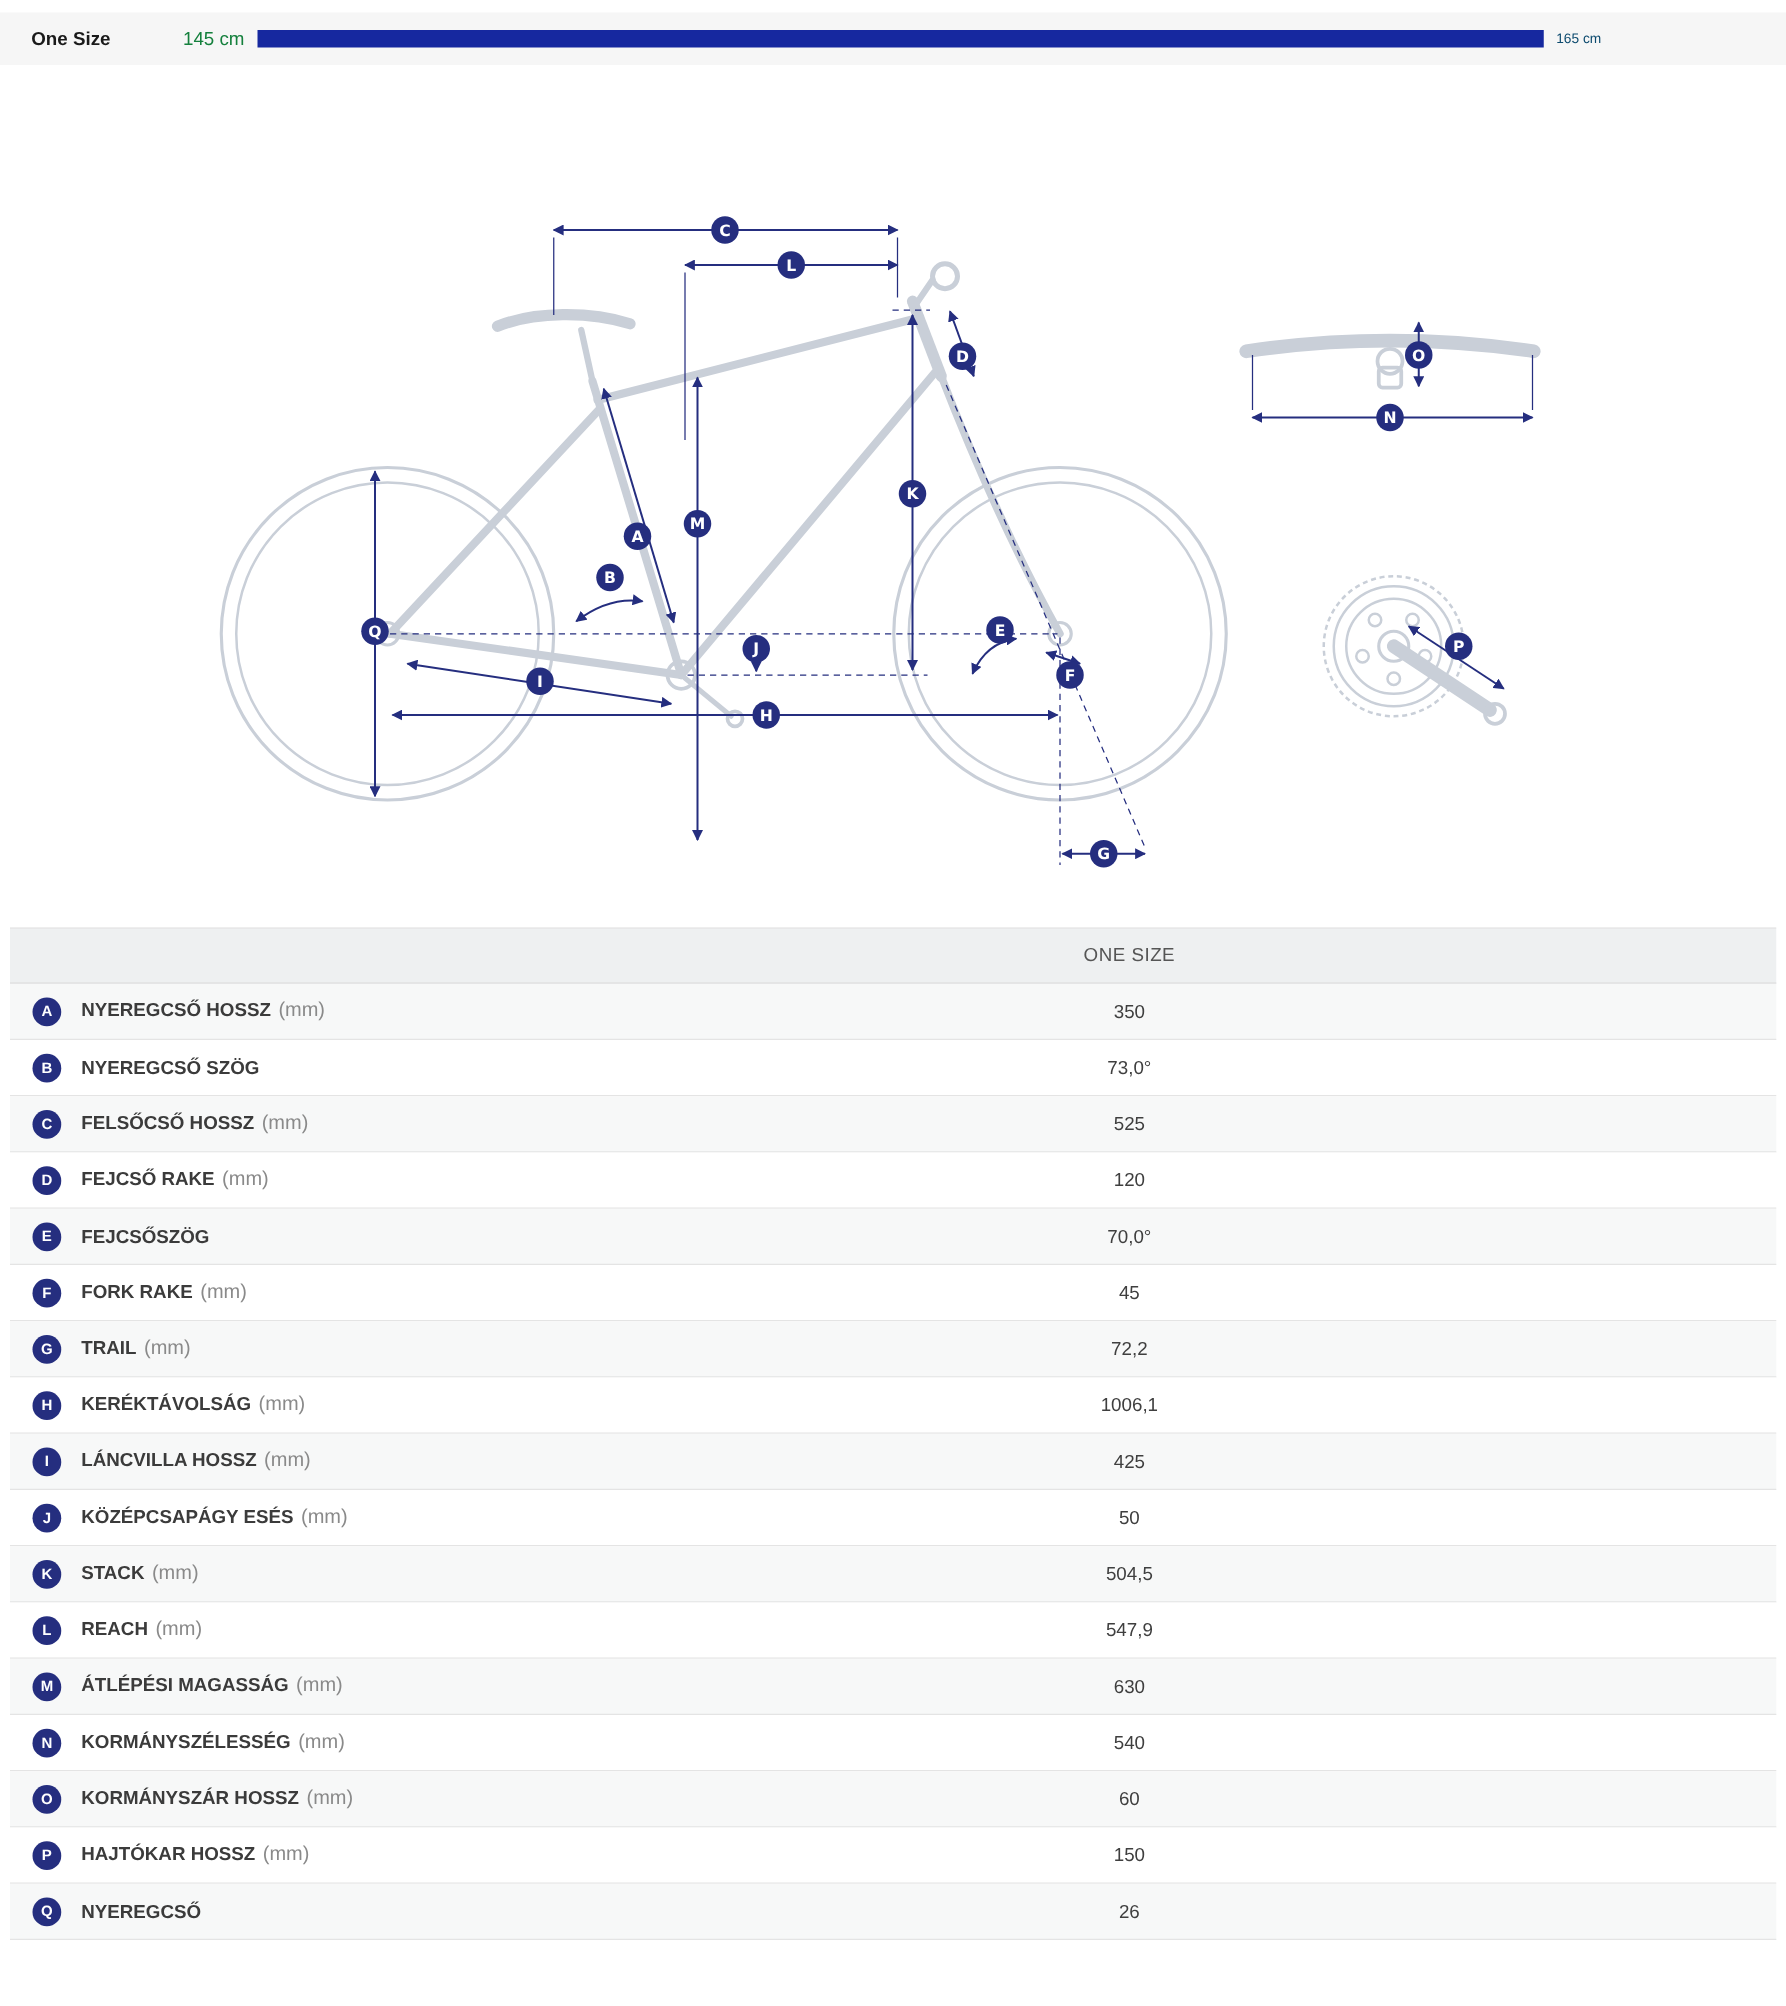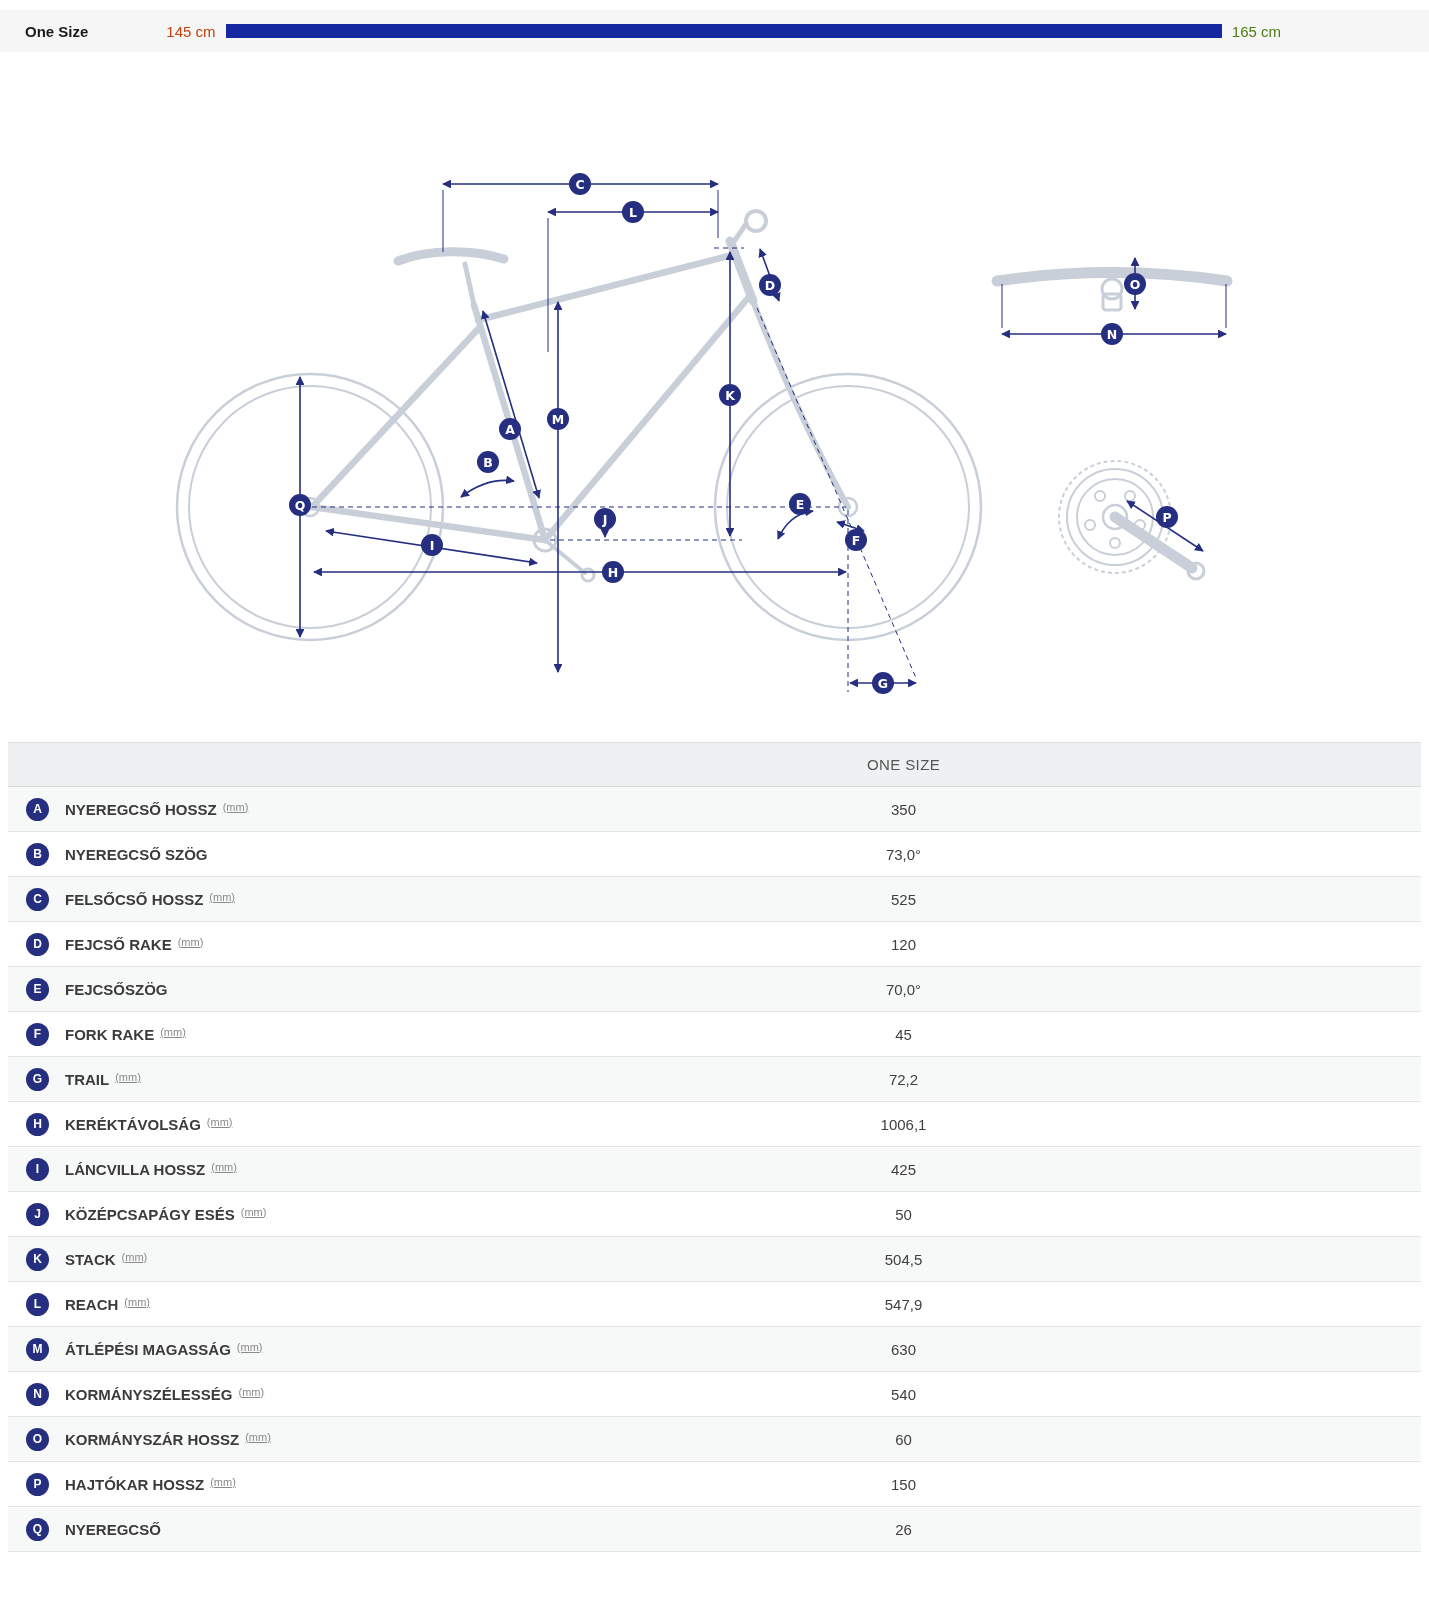--- a/index.html
+++ b/index.html
@@ -8,23 +8,23 @@
     --art:#c9cfd8;
     --row-border:#e4e4e4;
   }
   *{box-sizing:border-box;}
   html,body{margin:0;padding:0;background:#fff;}
   body{width:1429px;margin:0 auto;font-family:"Liberation Sans",sans-serif;color:#333;}
 
   
   .size-band{margin-top:10px;background:#f6f6f6;height:42px;display:flex;align-items:center;padding-left:25px;}
   .size-band .size-label{font-weight:bold;font-size:15px;color:#1a1a1a;}
-  .size-band .size-min{margin-left:78px;font-size:15px;color:#c2410c;}
+  .size-band .size-min{margin-left:58px;font-size:15px;color:#15803d;}
   .size-band .size-bar{flex:1;height:14px;background:var(--bar-blue);margin:0 10px;}
-  .size-band .size-max{font-size:15px;color:#4d7c0f;}
+  .size-band .size-max{font-size:11px;color:#0c4a6e;}
   .size-band .band-spacer{width:148px;flex:0 0 auto;}
 
   
   .diagram-wrap{position:relative;width:1429px;height:690px;}
   .diagram-wrap svg{display:block;}
   .art{stroke:var(--art);fill:none;}
   .dim{stroke:var(--navy);stroke-width:1.6;fill:none;marker-start:url(#arr);marker-end:url(#arr);}
   .guide{stroke:var(--navy);stroke-width:1;stroke-dasharray:5 4;fill:none;}
   .gthin{stroke:var(--navy);stroke-width:1;fill:none;}
   .mk{fill:var(--navy);stroke:none;}
@@ -33,21 +33,21 @@
   
   .geo-table{margin:0 8px 20px 8px;border-top:1px solid #ddd;font-size:15px;}
   .thead{display:flex;align-items:center;height:44px;background:#eef0f1;border-bottom:1px solid #d9d9d9;padding-left:18px;}
   .thead .rlabel{flex:1;}
   .thead .rvalue{color:#555;letter-spacing:.4px;}
   .trow{display:flex;align-items:center;height:45px;border-bottom:1px solid var(--row-border);padding-left:18px;background:#fff;}
   .trow:nth-child(even){background:#f7f8f8;}
   .badge{width:23px;height:23px;border-radius:50%;background:var(--navy);color:#fff;font-weight:bold;font-size:12px;display:flex;align-items:center;justify-content:center;flex:0 0 auto;margin-right:16px;}
   .rlabel{flex:1;display:flex;align-items:flex-start;gap:6px;min-width:0;}
   .lbl{font-weight:bold;color:#3b3b3b;}
-  .unit{font-size:11px;color:#8a8a8a;text-decoration:underline;}
+  .unit{font-size:16px;color:#8a8a8a;}
   .rvalue{width:555px;text-align:center;color:#3f3f3f;flex:0 0 auto;}
   .rspacer{width:240px;flex:0 0 auto;}
 </style>
 </head>
 <body>
 
 <div class="size-band">
   <span class="size-label">One Size</span>
   <span class="size-min">145 cm</span>
   <span class="size-bar"></span>

